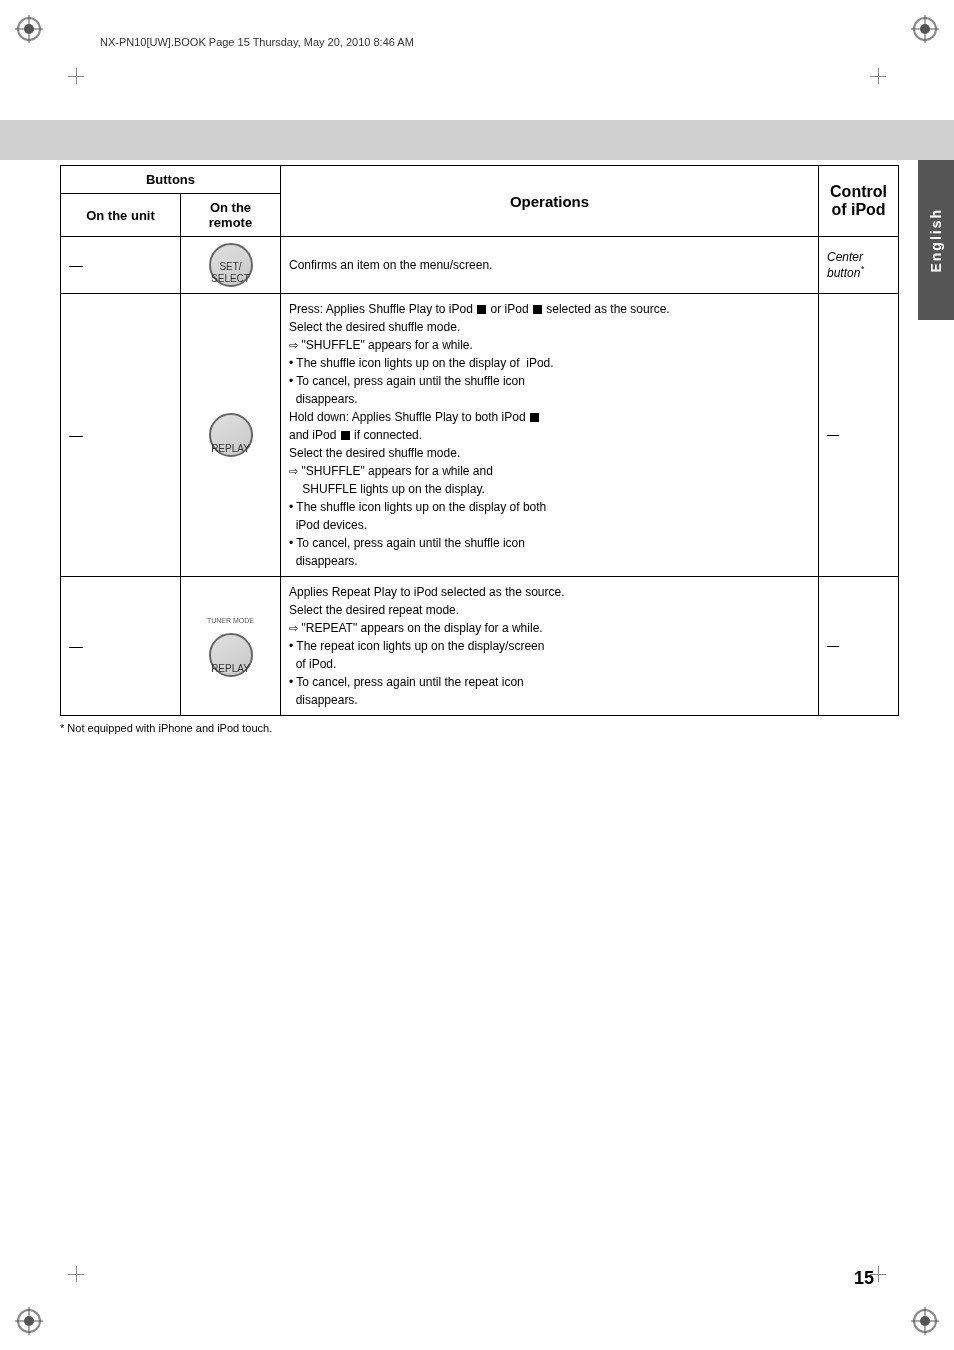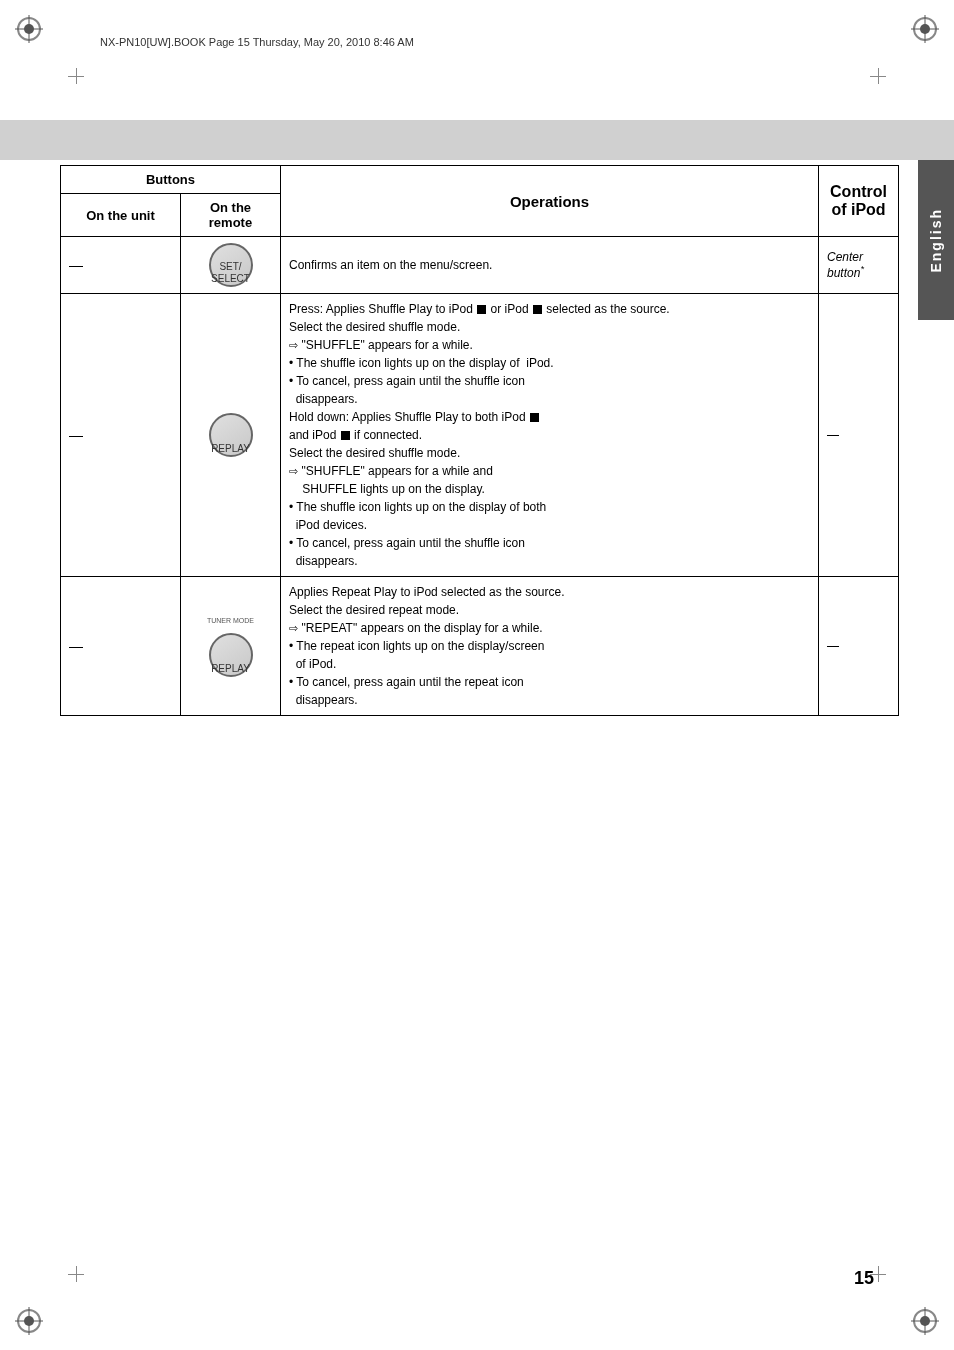--- a/index.html
+++ b/index.html
@@ -354,15 +354,16 @@
           <span class="arrow">⇨</span> "REPEAT" appears on the display for a while.<br>
           • The repeat icon lights up on the display/screen<br>
           &nbsp;&nbsp;of iPod.<br>
           • To cancel, press again until the repeat icon<br>
           &nbsp;&nbsp;disappears.
         </td>
         <td class="control-cell">—</td>
       </tr>
     </tbody>
   </table>
+  <div class="footnote">* Not equipped with iPhone and iPod touch.</div>
 </div>
 
 <div class="page-number">15</div>
 
 </body></html>

